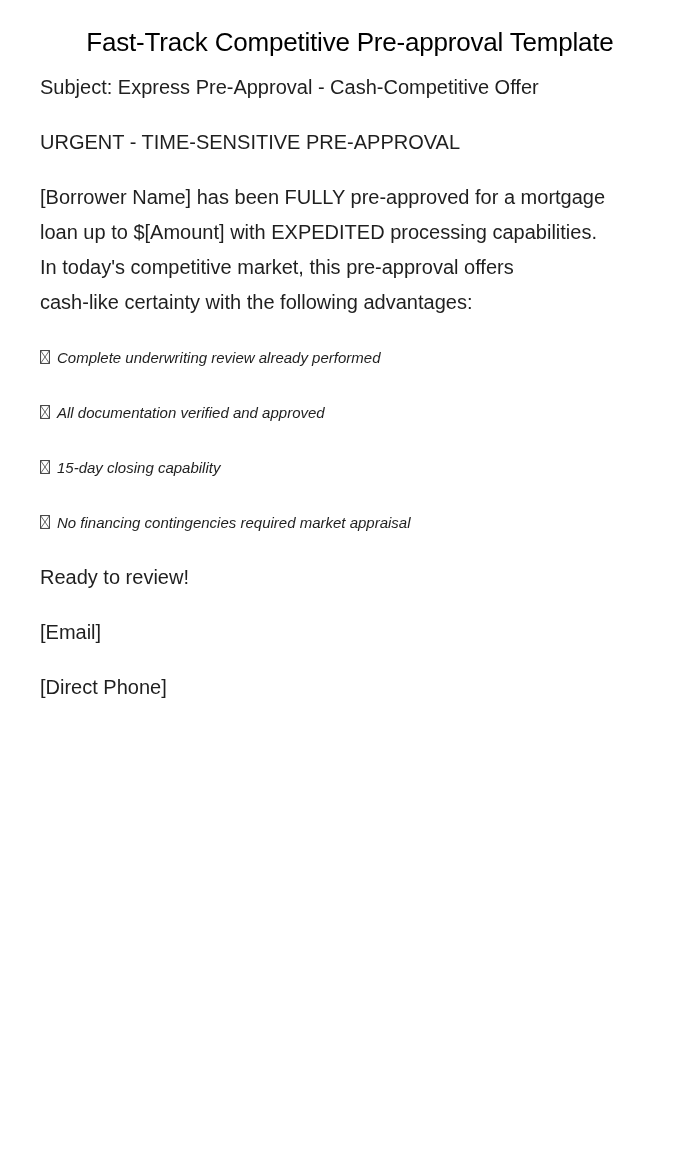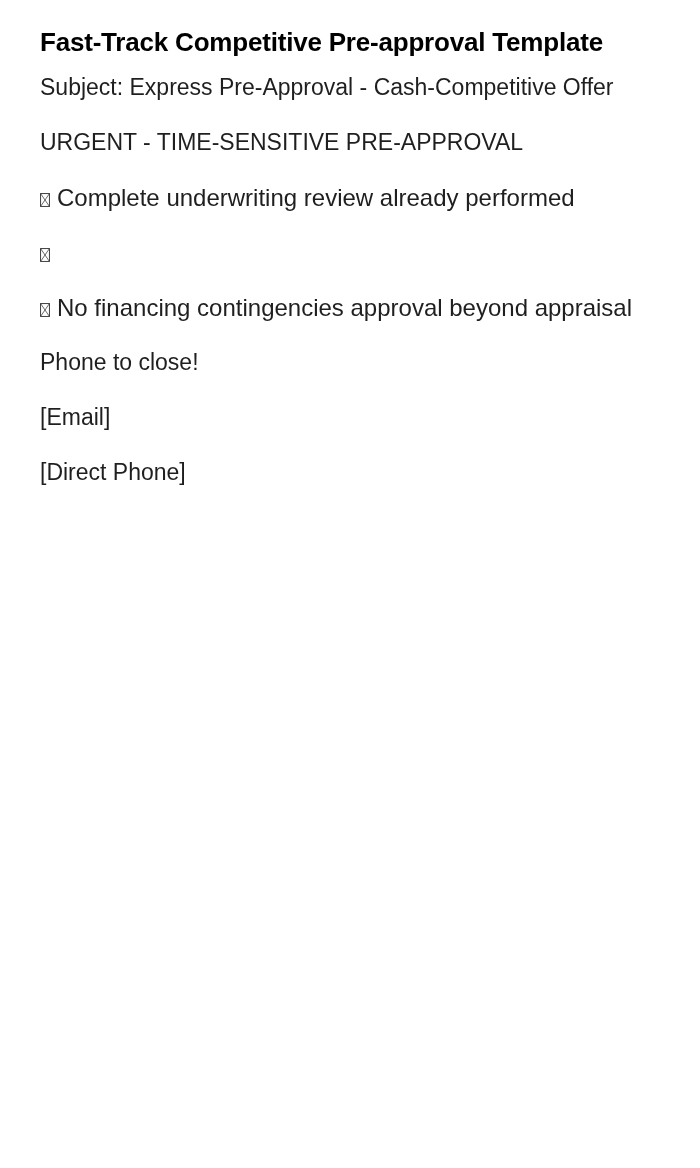--- a/index.html
+++ b/index.html
@@ -12,39 +12,41 @@
   .page {
     width: 700px;
     min-height: 1168px;
     background: #ffffff;
     box-sizing: border-box;
     padding: 24px 40px 40px 40px;
   }
   h1.doc-title {
     font-size: 26px;
     line-height: 36px;
-    font-weight: 700;
+    font-weight: 400;
     color: #000000;
     margin: 0 0 10px 0;
     letter-spacing: -0.2px;
+    text-align: center;
   }
   p.body-par {
-    font-size: 23px;
+    font-size: 20px;
     line-height: 35px;
     font-weight: 400;
     margin: 0 0 20px 0;
     white-space: pre-line; 
     max-width: 620px;
   }
   p.bullet-par {
-    font-size: 24px;
+    font-size: 15px;
     line-height: 35px;
     font-weight: 400;
     margin: 0 0 20px 0;
     max-width: 620px;
+    font-style: italic;
   }
   .tofu {
     display: inline-block;
     width: 10px;
     height: 14px;
     margin-right: 7px;
     vertical-align: -1px;
     color: #2a2a2a;
   }
   .tofu svg { display: block; width: 100%; height: 100%; }
@@ -54,49 +56,60 @@
 
 <div class="page">
 
   <h1 class="doc-title">Fast-Track Competitive Pre-approval Template</h1>
 
   <p class="body-par">Subject: Express Pre-Approval - Cash-Competitive Offer</p>
 
   <p class="body-par">URGENT - TIME-SENSITIVE PRE-APPROVAL</p>
 
 
+  <p class="body-par">[Borrower Name] has been FULLY pre-approved for a mortgage
+loan up to $[Amount] with EXPEDITED processing capabilities.
+In today's competitive market, this pre-approval offers
+cash-like certainty with the following advantages:</p>
 
   <p class="bullet-par">
     <span class="tofu"><svg viewBox="0 0 10 14" xmlns="http://www.w3.org/2000/svg">
           <rect x="0.6" y="0.6" width="8.8" height="12.8" fill="none" stroke="currentColor" stroke-width="0.9"></rect>
           <line x1="0.6" y1="0.6" x2="9.4" y2="13.4" stroke="currentColor" stroke-width="0.7"></line>
           <line x1="9.4" y1="0.6" x2="0.6" y2="13.4" stroke="currentColor" stroke-width="0.7"></line>
         </svg></span><span>Complete underwriting review already performed</span>
   </p>
 
-
   <p class="bullet-par">
     <span class="tofu"><svg viewBox="0 0 10 14" xmlns="http://www.w3.org/2000/svg">
           <rect x="0.6" y="0.6" width="8.8" height="12.8" fill="none" stroke="currentColor" stroke-width="0.9"></rect>
           <line x1="0.6" y1="0.6" x2="9.4" y2="13.4" stroke="currentColor" stroke-width="0.7"></line>
           <line x1="9.4" y1="0.6" x2="0.6" y2="13.4" stroke="currentColor" stroke-width="0.7"></line>
-        </svg></span>
+        </svg></span><span>All documentation verified and approved</span>
   </p>
 
   <p class="bullet-par">
     <span class="tofu"><svg viewBox="0 0 10 14" xmlns="http://www.w3.org/2000/svg">
           <rect x="0.6" y="0.6" width="8.8" height="12.8" fill="none" stroke="currentColor" stroke-width="0.9"></rect>
           <line x1="0.6" y1="0.6" x2="9.4" y2="13.4" stroke="currentColor" stroke-width="0.7"></line>
           <line x1="9.4" y1="0.6" x2="0.6" y2="13.4" stroke="currentColor" stroke-width="0.7"></line>
-        </svg></span><span>No financing contingencies approval beyond appraisal</span>
+        </svg></span><span>15-day closing capability</span>
+  </p>
+
+  <p class="bullet-par">
+    <span class="tofu"><svg viewBox="0 0 10 14" xmlns="http://www.w3.org/2000/svg">
+          <rect x="0.6" y="0.6" width="8.8" height="12.8" fill="none" stroke="currentColor" stroke-width="0.9"></rect>
+          <line x1="0.6" y1="0.6" x2="9.4" y2="13.4" stroke="currentColor" stroke-width="0.7"></line>
+          <line x1="9.4" y1="0.6" x2="0.6" y2="13.4" stroke="currentColor" stroke-width="0.7"></line>
+        </svg></span><span>No financing contingencies required market appraisal</span>
   </p>
 
 
 
 
-  <p class="body-par">Phone to close!</p>
+  <p class="body-par">Ready to review!</p>
 
 
   <p class="body-par">[Email]</p>
 
   <p class="body-par">[Direct Phone]</p>
 
 </div>
 
 </body></html>

